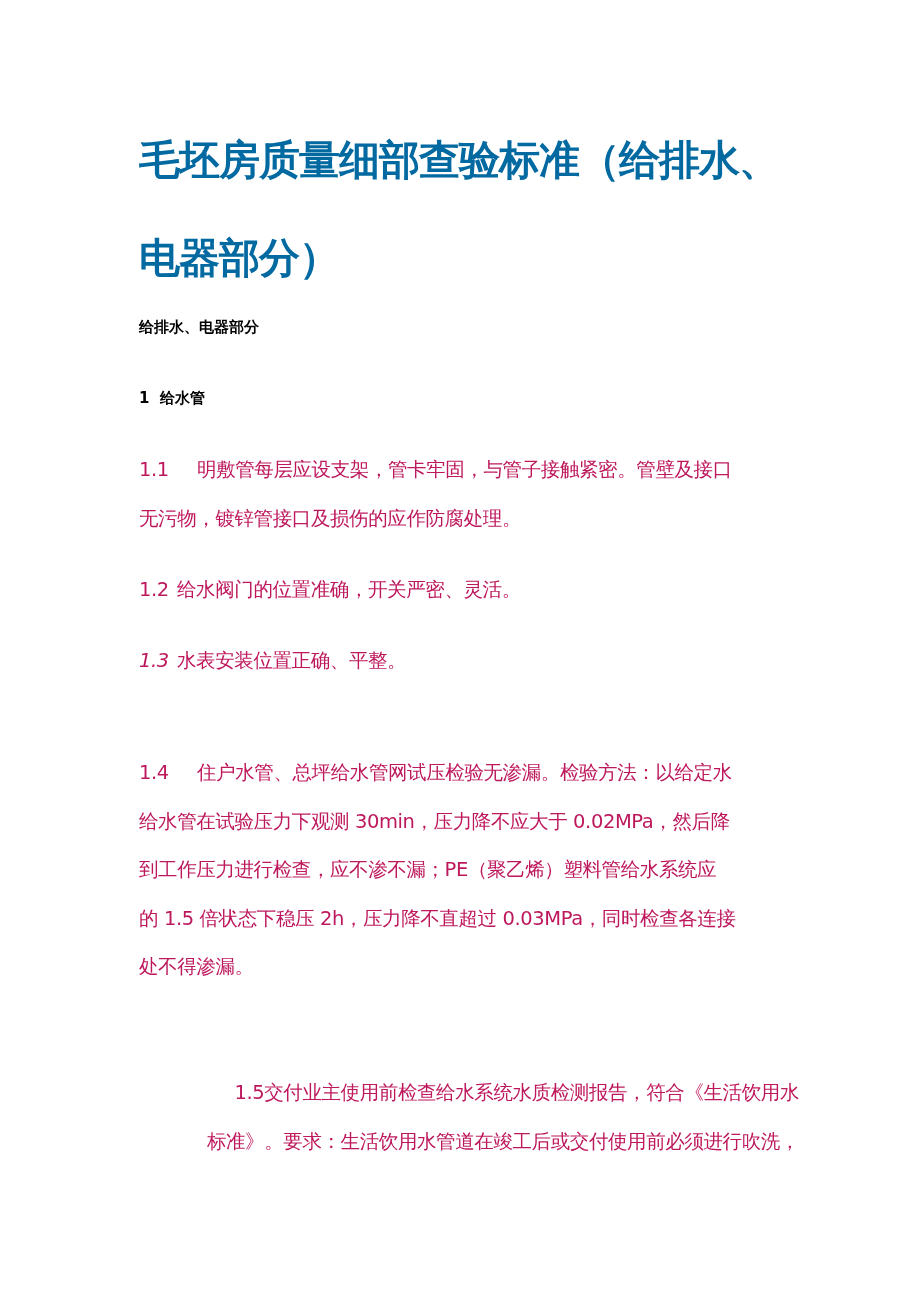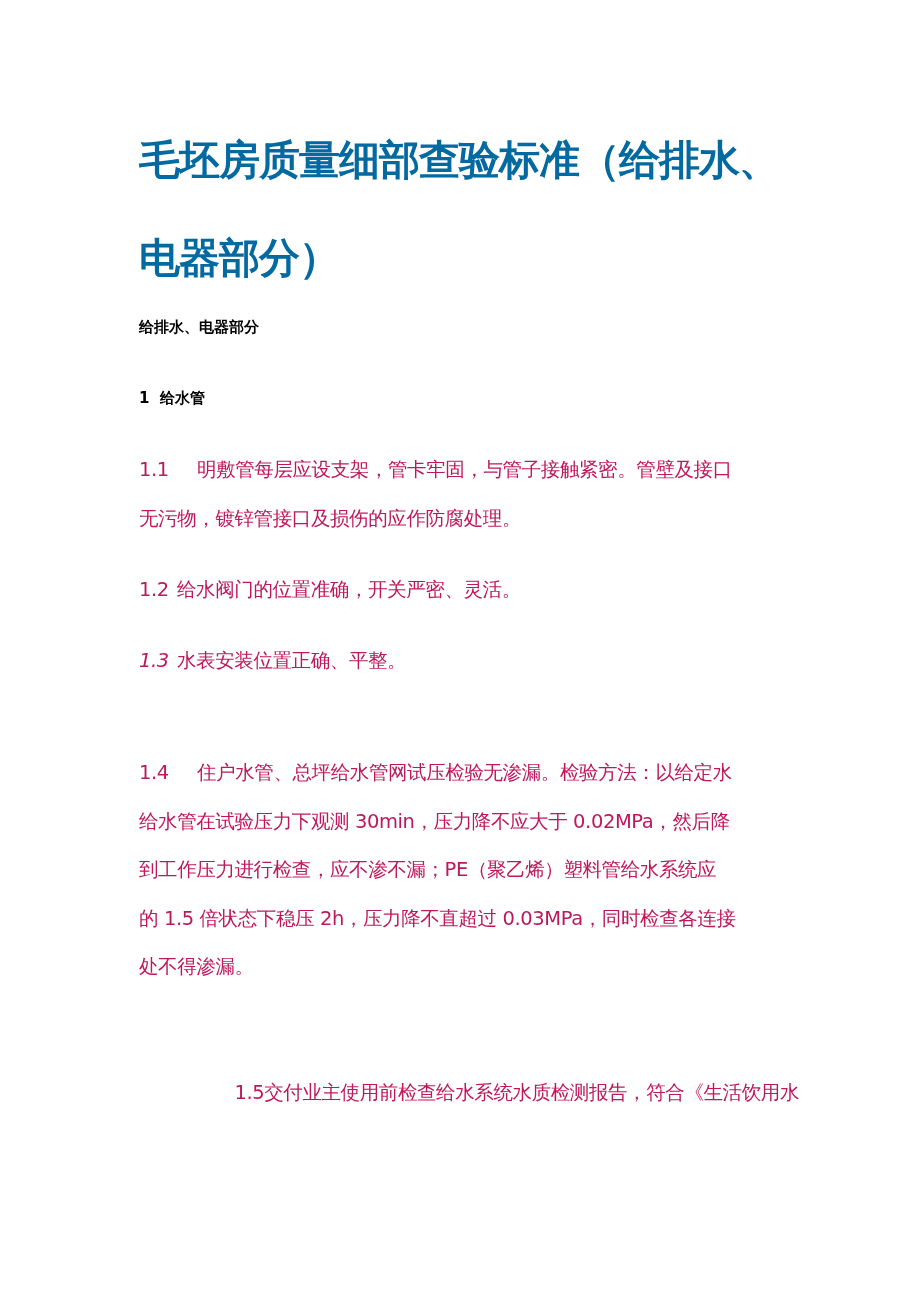--- a/index.html
+++ b/index.html
@@ -51,15 +51,16 @@
   <div class="para" style="top:749px;">
     <span class="line"><span class="num" style="width:58px;">1.4</span><span>住户水管、总坪给水管网试压检验无渗漏。检验方法：以给定水</span></span>
     <span class="line">给水管在试验压力下观测 30min，压力降不应大于 0.02MPa，然后降</span>
     <span class="line">到工作压力进行检查，应不渗不漏；PE（聚乙烯）塑料管给水系统应</span>
     <span class="line">的 1.5 倍状态下稳压 2h，压力降不直超过 0.03MPa，同时检查各连接</span>
     <span class="line">处不得渗漏。</span>
   </div>
 
   <div class="para" style="top:1069px;text-align:right;">
     <span class="line"><span class="num" style="width:58px;">1.5</span><span>交付业主使用前检查给水系统水质检测报告，符合《生活饮用水</span></span>
+    <span class="line">标准》。要求：生活饮用水管道在竣工后或交付使用前必须进行吹洗，</span>
   </div>
 
 </div>
 
 </body></html>

